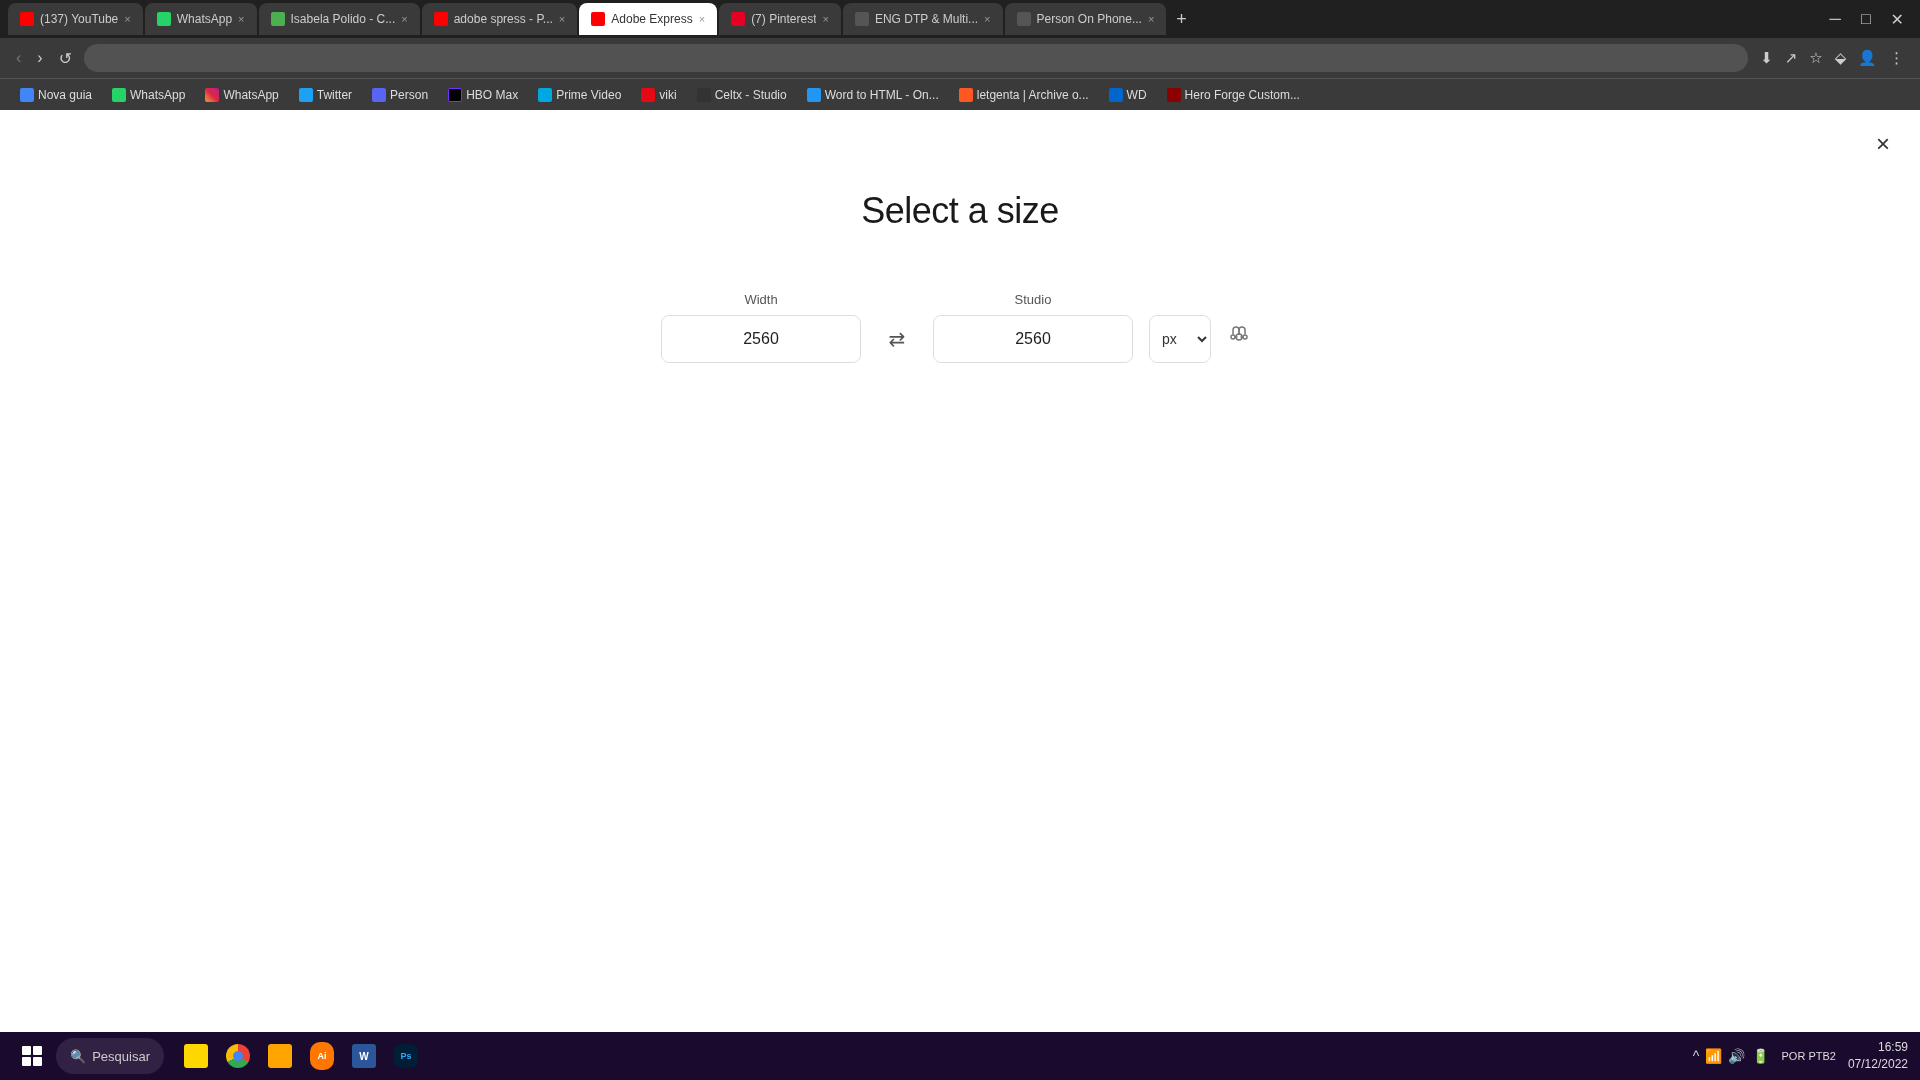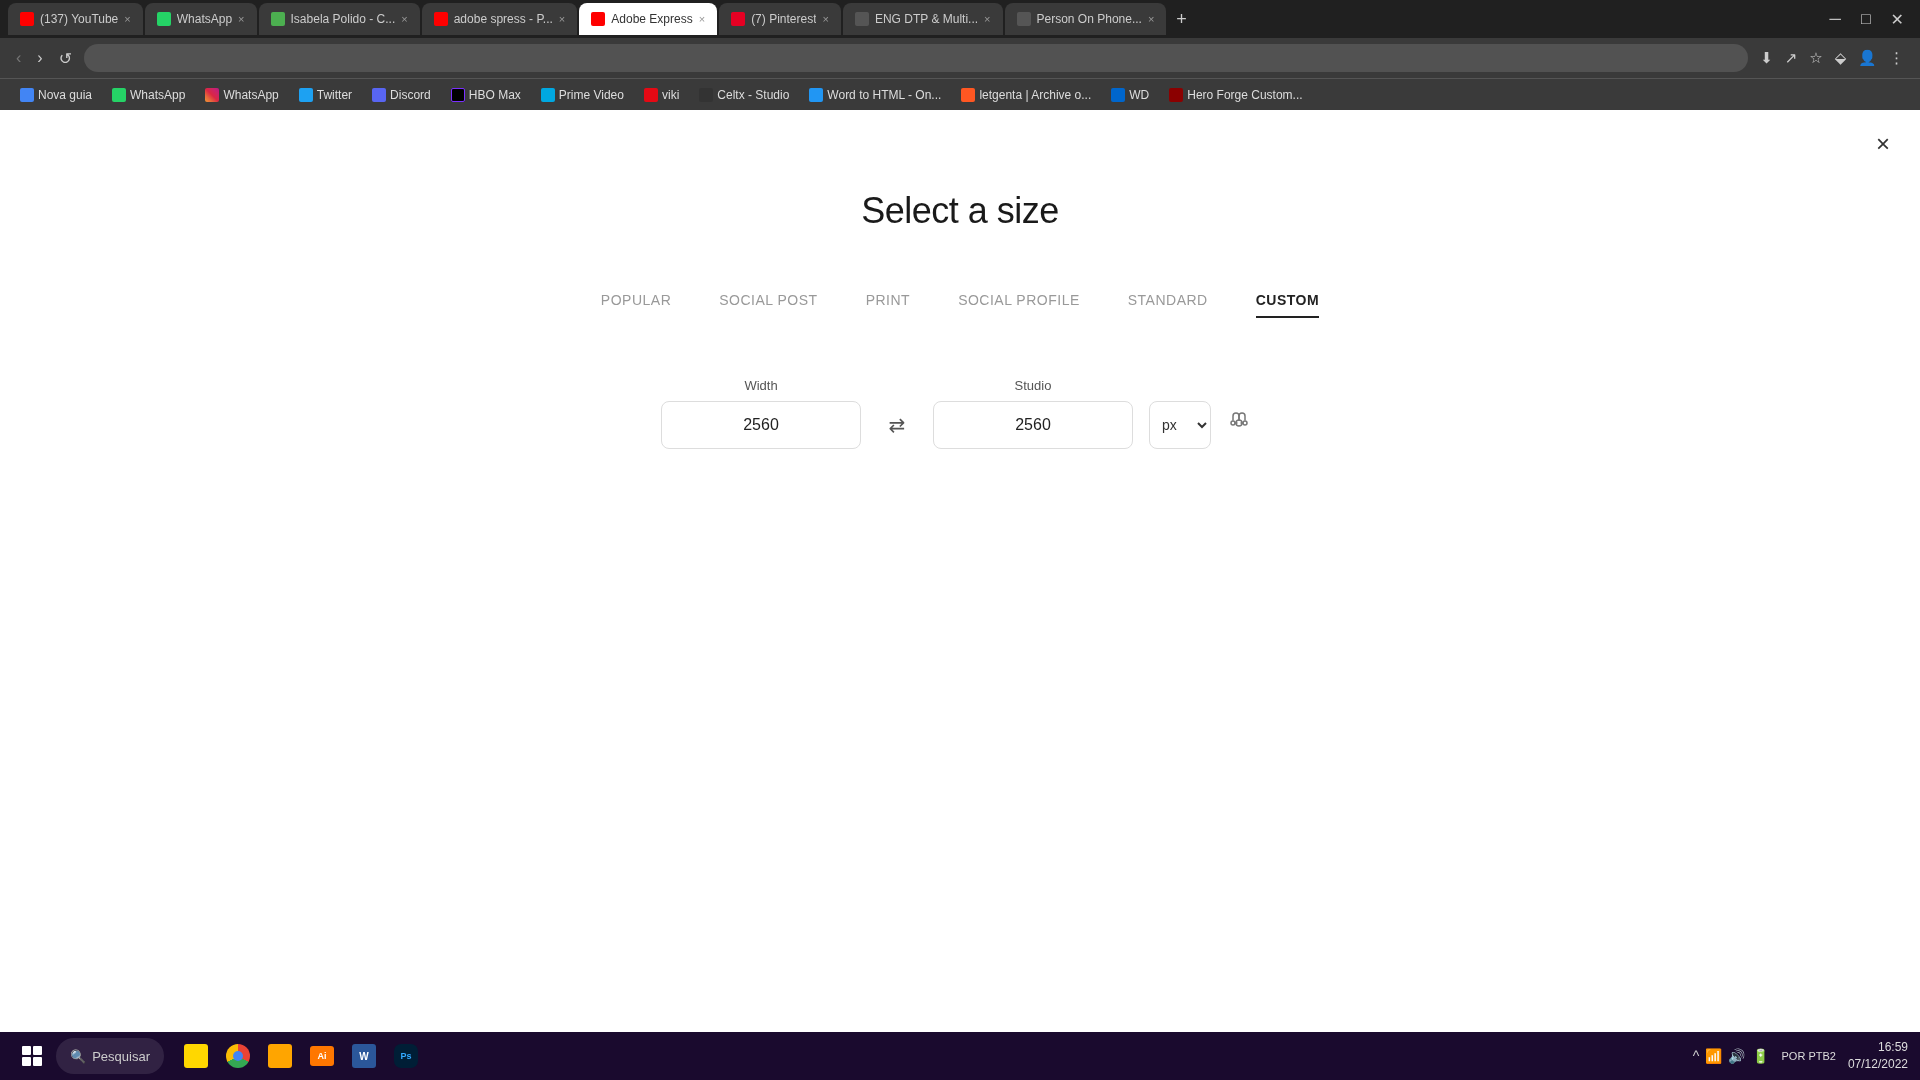--- a/index.html
+++ b/index.html
@@ -307,21 +307,21 @@
       display: flex;
       align-items: center;
       justify-content: center;
       border-radius: 4px;
       cursor: pointer;
     }
     .app-icon-file { width: 24px; height: 24px; background: #ffd700; border-radius: 3px; }
     .app-icon-chrome { width: 24px; height: 24px; border-radius: 50%; background: conic-gradient(#ea4335 0deg 120deg, #34a853 120deg 240deg, #fbbc05 240deg 360deg); position: relative; }
     .app-icon-chrome::after { content: ''; position: absolute; top: 50%; left: 50%; transform: translate(-50%, -50%); width: 10px; height: 10px; border-radius: 50%; background: #4285f4; }
     .app-icon-folder { width: 24px; height: 24px; background: #ffa500; border-radius: 3px; }
-    .app-icon-ai { width: 24px; height: 20px; background: #ff7700; border-radius: 3px; display: flex; align-items: center; justify-content: center; font-size: 9px; color: #fff; font-weight: 700; }
+    .app-icon-ai { width: 24px; height: 28px; background: #ff7700; border-radius: 10px; display: flex; align-items: center; justify-content: center; font-size: 9px; color: #fff; font-weight: 700; }
     .app-icon-word { width: 24px; height: 24px; background: #2b579a; border-radius: 3px; display: flex; align-items: center; justify-content: center; font-size: 10px; color: #fff; font-weight: 700; }
     .app-icon-ps { width: 24px; height: 24px; background: #001e36; border-radius: 7px; display: flex; align-items: center; justify-content: center; font-size: 9px; color: #31a8ff; font-weight: 700; }
     .taskbar-right {
       margin-left: auto;
       display: flex;
       align-items: center;
       gap: 12px;
       color: #ddd;
       font-size: 12px;
     }
@@ -411,21 +411,21 @@
     <div class="bookmark-item">
       <div class="bm-icon ig"></div>
       <span>WhatsApp</span>
     </div>
     <div class="bookmark-item">
       <div class="bm-icon tw"></div>
       <span>Twitter</span>
     </div>
     <div class="bookmark-item">
       <div class="bm-icon dc"></div>
-      <span>Discord</span>
+      <span>Person</span>
     </div>
     <div class="bookmark-item">
       <div class="bm-icon hbo"></div>
       <span>HBO Max</span>
     </div>
     <div class="bookmark-item">
       <div class="bm-icon pv"></div>
       <span>Prime Video</span>
     </div>
     <div class="bookmark-item">
@@ -454,28 +454,20 @@
     </div>
   </div>
 
 </div>
 
 <div class="main-content">
   <button class="close-btn">×</button>
 
   <h1 class="page-title">Select a size</h1>
 
-  <div class="tabs-row">
-    <span class="size-tab">POPULAR</span>
-    <span class="size-tab">SOCIAL POST</span>
-    <span class="size-tab">PRINT</span>
-    <span class="size-tab">SOCIAL PROFILE</span>
-    <span class="size-tab">STANDARD</span>
-    <span class="size-tab active">CUSTOM</span>
-  </div>
 
   <div class="custom-form">
     <div class="fields-row">
 
       <div class="field-group">
         <label class="field-label">Width</label>
         <input class="size-input" type="text" value="2560" style="">
       </div>
 
       <button class="swap-btn">

